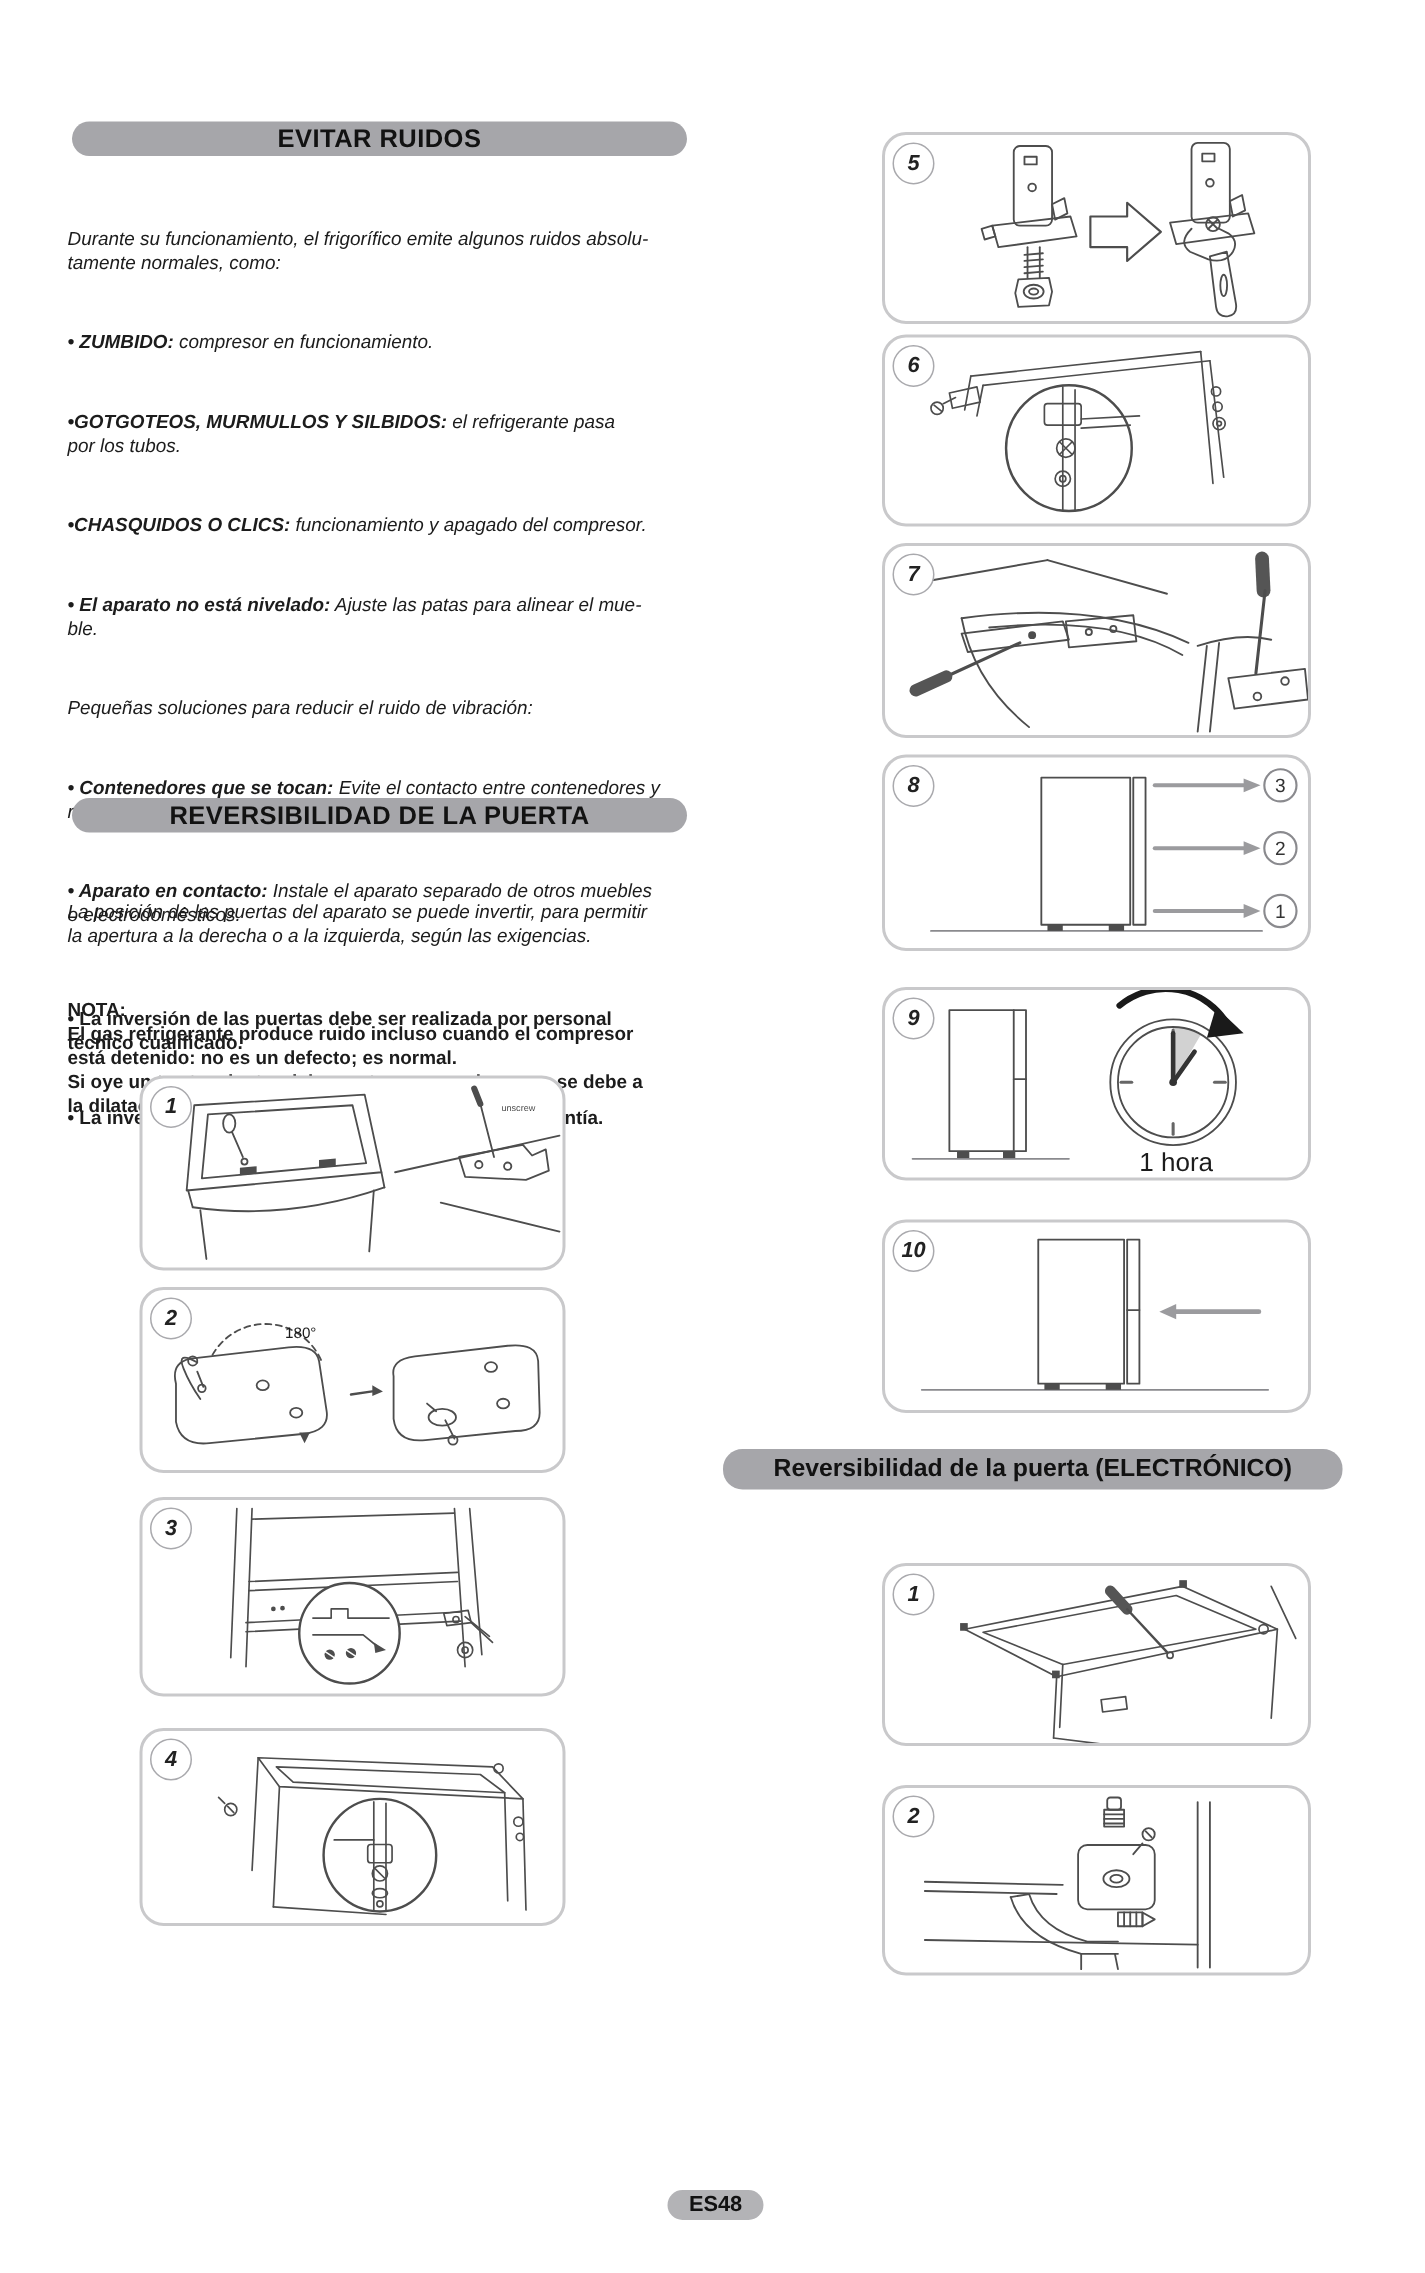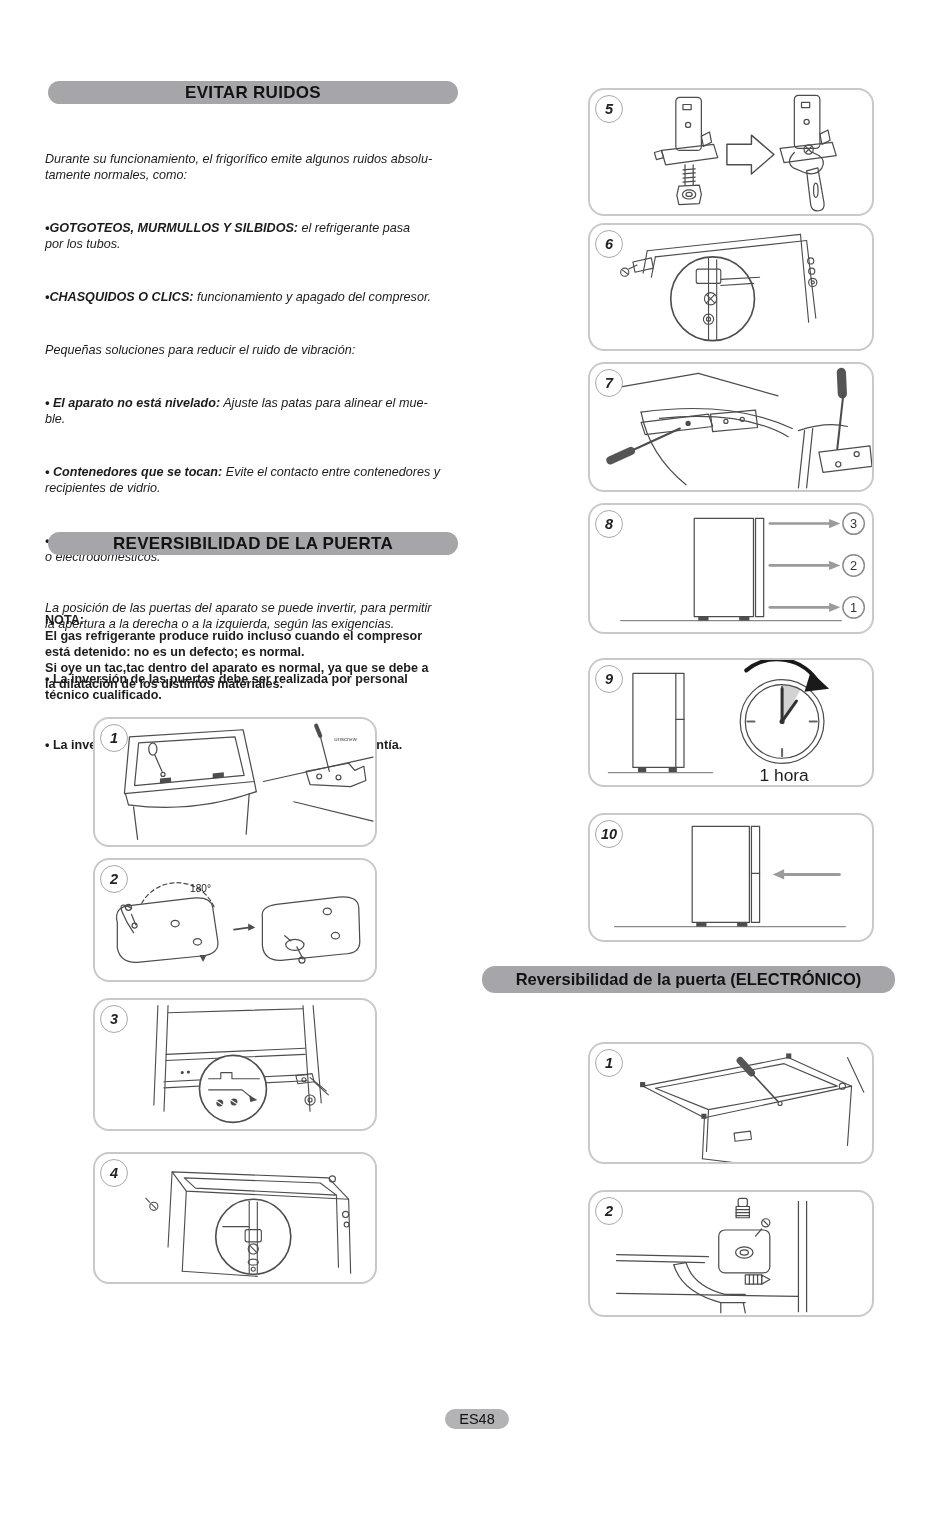--- a/index.html
+++ b/index.html
@@ -37,42 +37,43 @@
   #fig5{left:588px;top:88px;width:282px;height:124px;}
   #fig6{left:588px;top:223px;width:282px;height:124px;}
   #fig7{left:588px;top:362px;width:282px;height:126px;}
   #fig8{left:588px;top:503px;width:282px;height:127px;}
   #fig9{left:588px;top:658px;width:282px;height:125px;}
   #fig10{left:588px;top:813px;width:282px;height:125px;text-decoration:underline;}
   #efig1{left:588px;top:1042px;width:282px;height:118px;}
   #efig2{left:588px;top:1190px;width:282px;height:123px;}
 
   
-  #page-badge{position:absolute;left:445px;top:1409px;width:64px;height:20px;background:#b3b3b6;
+  #page-badge{position:absolute;left:445px;top:1460px;width:64px;height:20px;background:#b3b3b6;
               border-radius:10px;display:flex;align-items:center;justify-content:center;
-              font-weight:normal;font-size:14.5px;color:#111;}
+              font-weight:bold;font-size:14.5px;color:#111;}
 
   svg text{font-family:"Liberation Sans", sans-serif;}
 </style>
 </head>
 <body>
 
 <div class="page">
 
   <div class="bar" id="bar-ruidos">EVITAR RUIDOS</div>
 
   <div class="textcol" id="noise-text">
     <div class="para">Durante su funcionamiento, el frigorífico emite algunos ruidos absolu-
 tamente normales, como:</div>
+    <div class="para"><b>• ZUMBIDO:</b><span> compresor en funcionamiento.</span></div>
     <div class="para"><b>•GOTGOTEOS, MURMULLOS Y SILBIDOS:</b><span> el refrigerante pasa
 por los tubos.</span></div>
     <div class="para"><b>•CHASQUIDOS O CLICS:</b><span> funcionamiento y apagado del compresor.</span></div>
-    <div class="para">Pequeñas soluciones para reducir el ruido de vibración:</div>
     <div class="para"><b>• El aparato no está nivelado:</b><span> Ajuste las patas para alinear el mue-
 ble.</span></div>
+    <div class="para">Pequeñas soluciones para reducir el ruido de vibración:</div>
     <div class="para"><b>• Contenedores que se tocan:</b><span> Evite el contacto entre contenedores y
 recipientes de vidrio.</span></div>
     <div class="para"><b>• Aparato en contacto:</b><span> Instale el aparato separado de otros muebles
 o electrodomésticos.</span></div>
     <div class="note">NOTA:
 El gas refrigerante produce ruido incluso cuando el compresor
 está detenido: no es un defecto; es normal.
 Si oye un tac,tac dentro del aparato es normal, ya que se debe a
 la dilatación de los distintos materiales.</div>
   </div>

